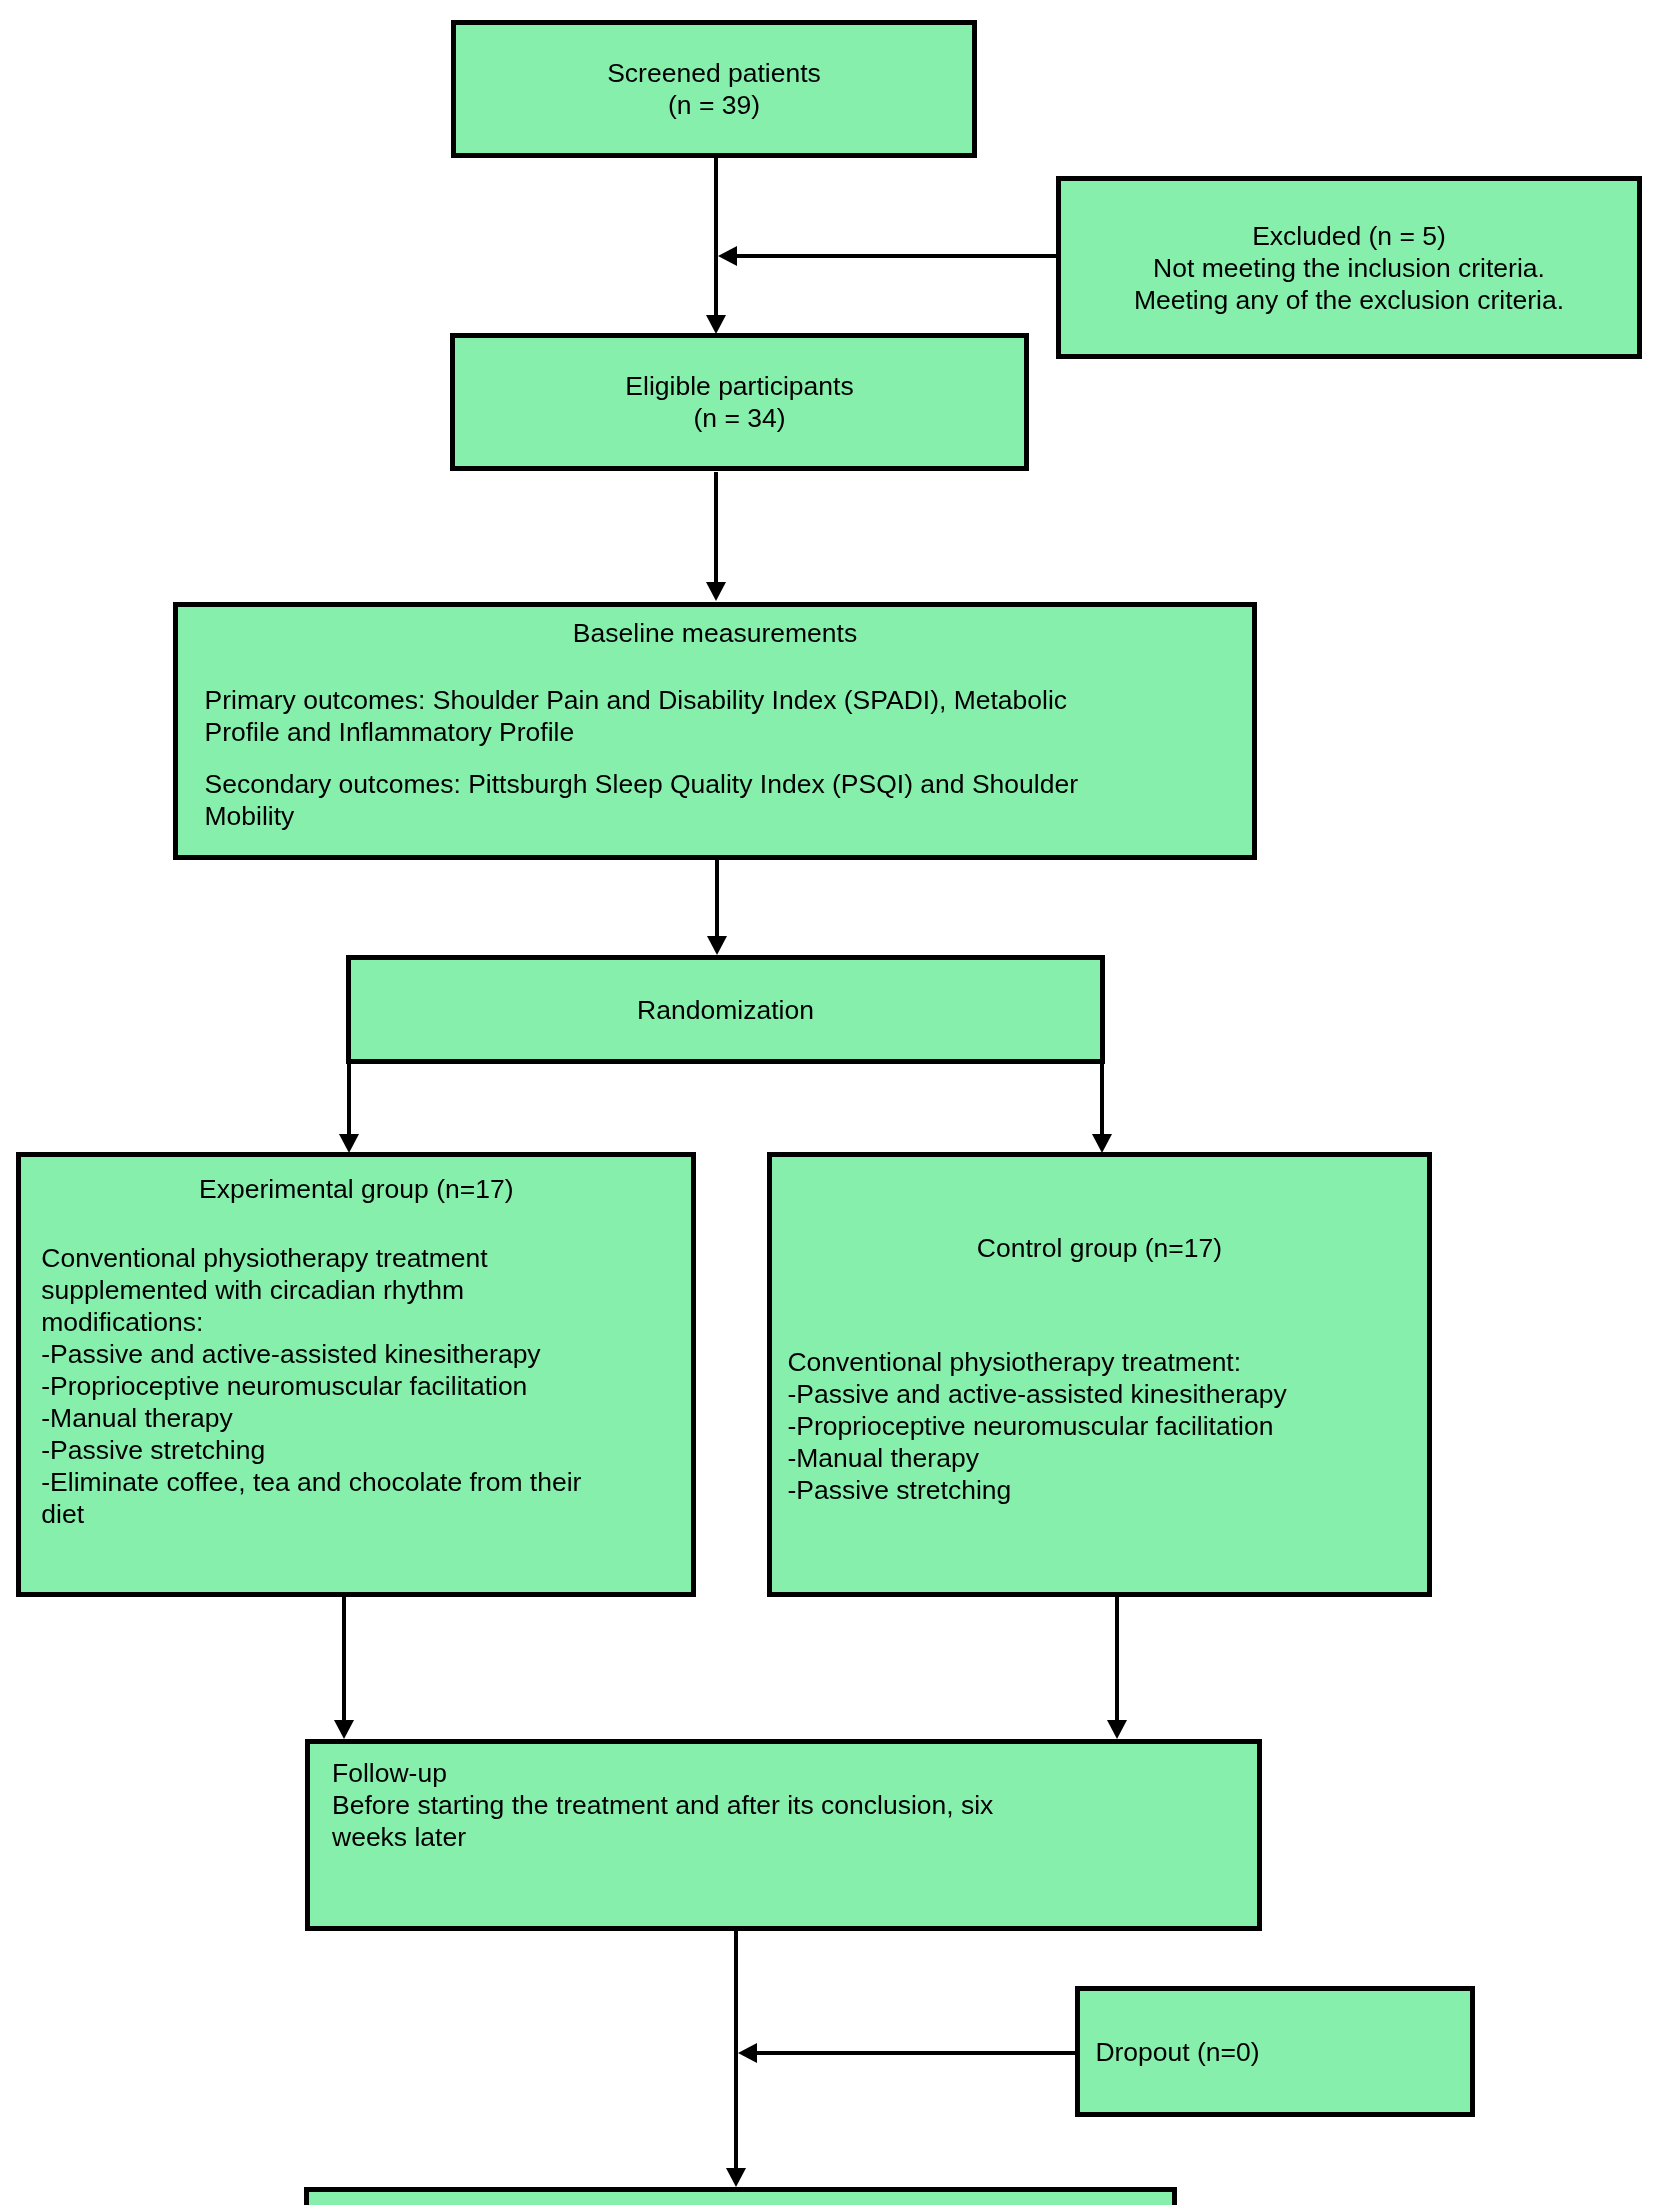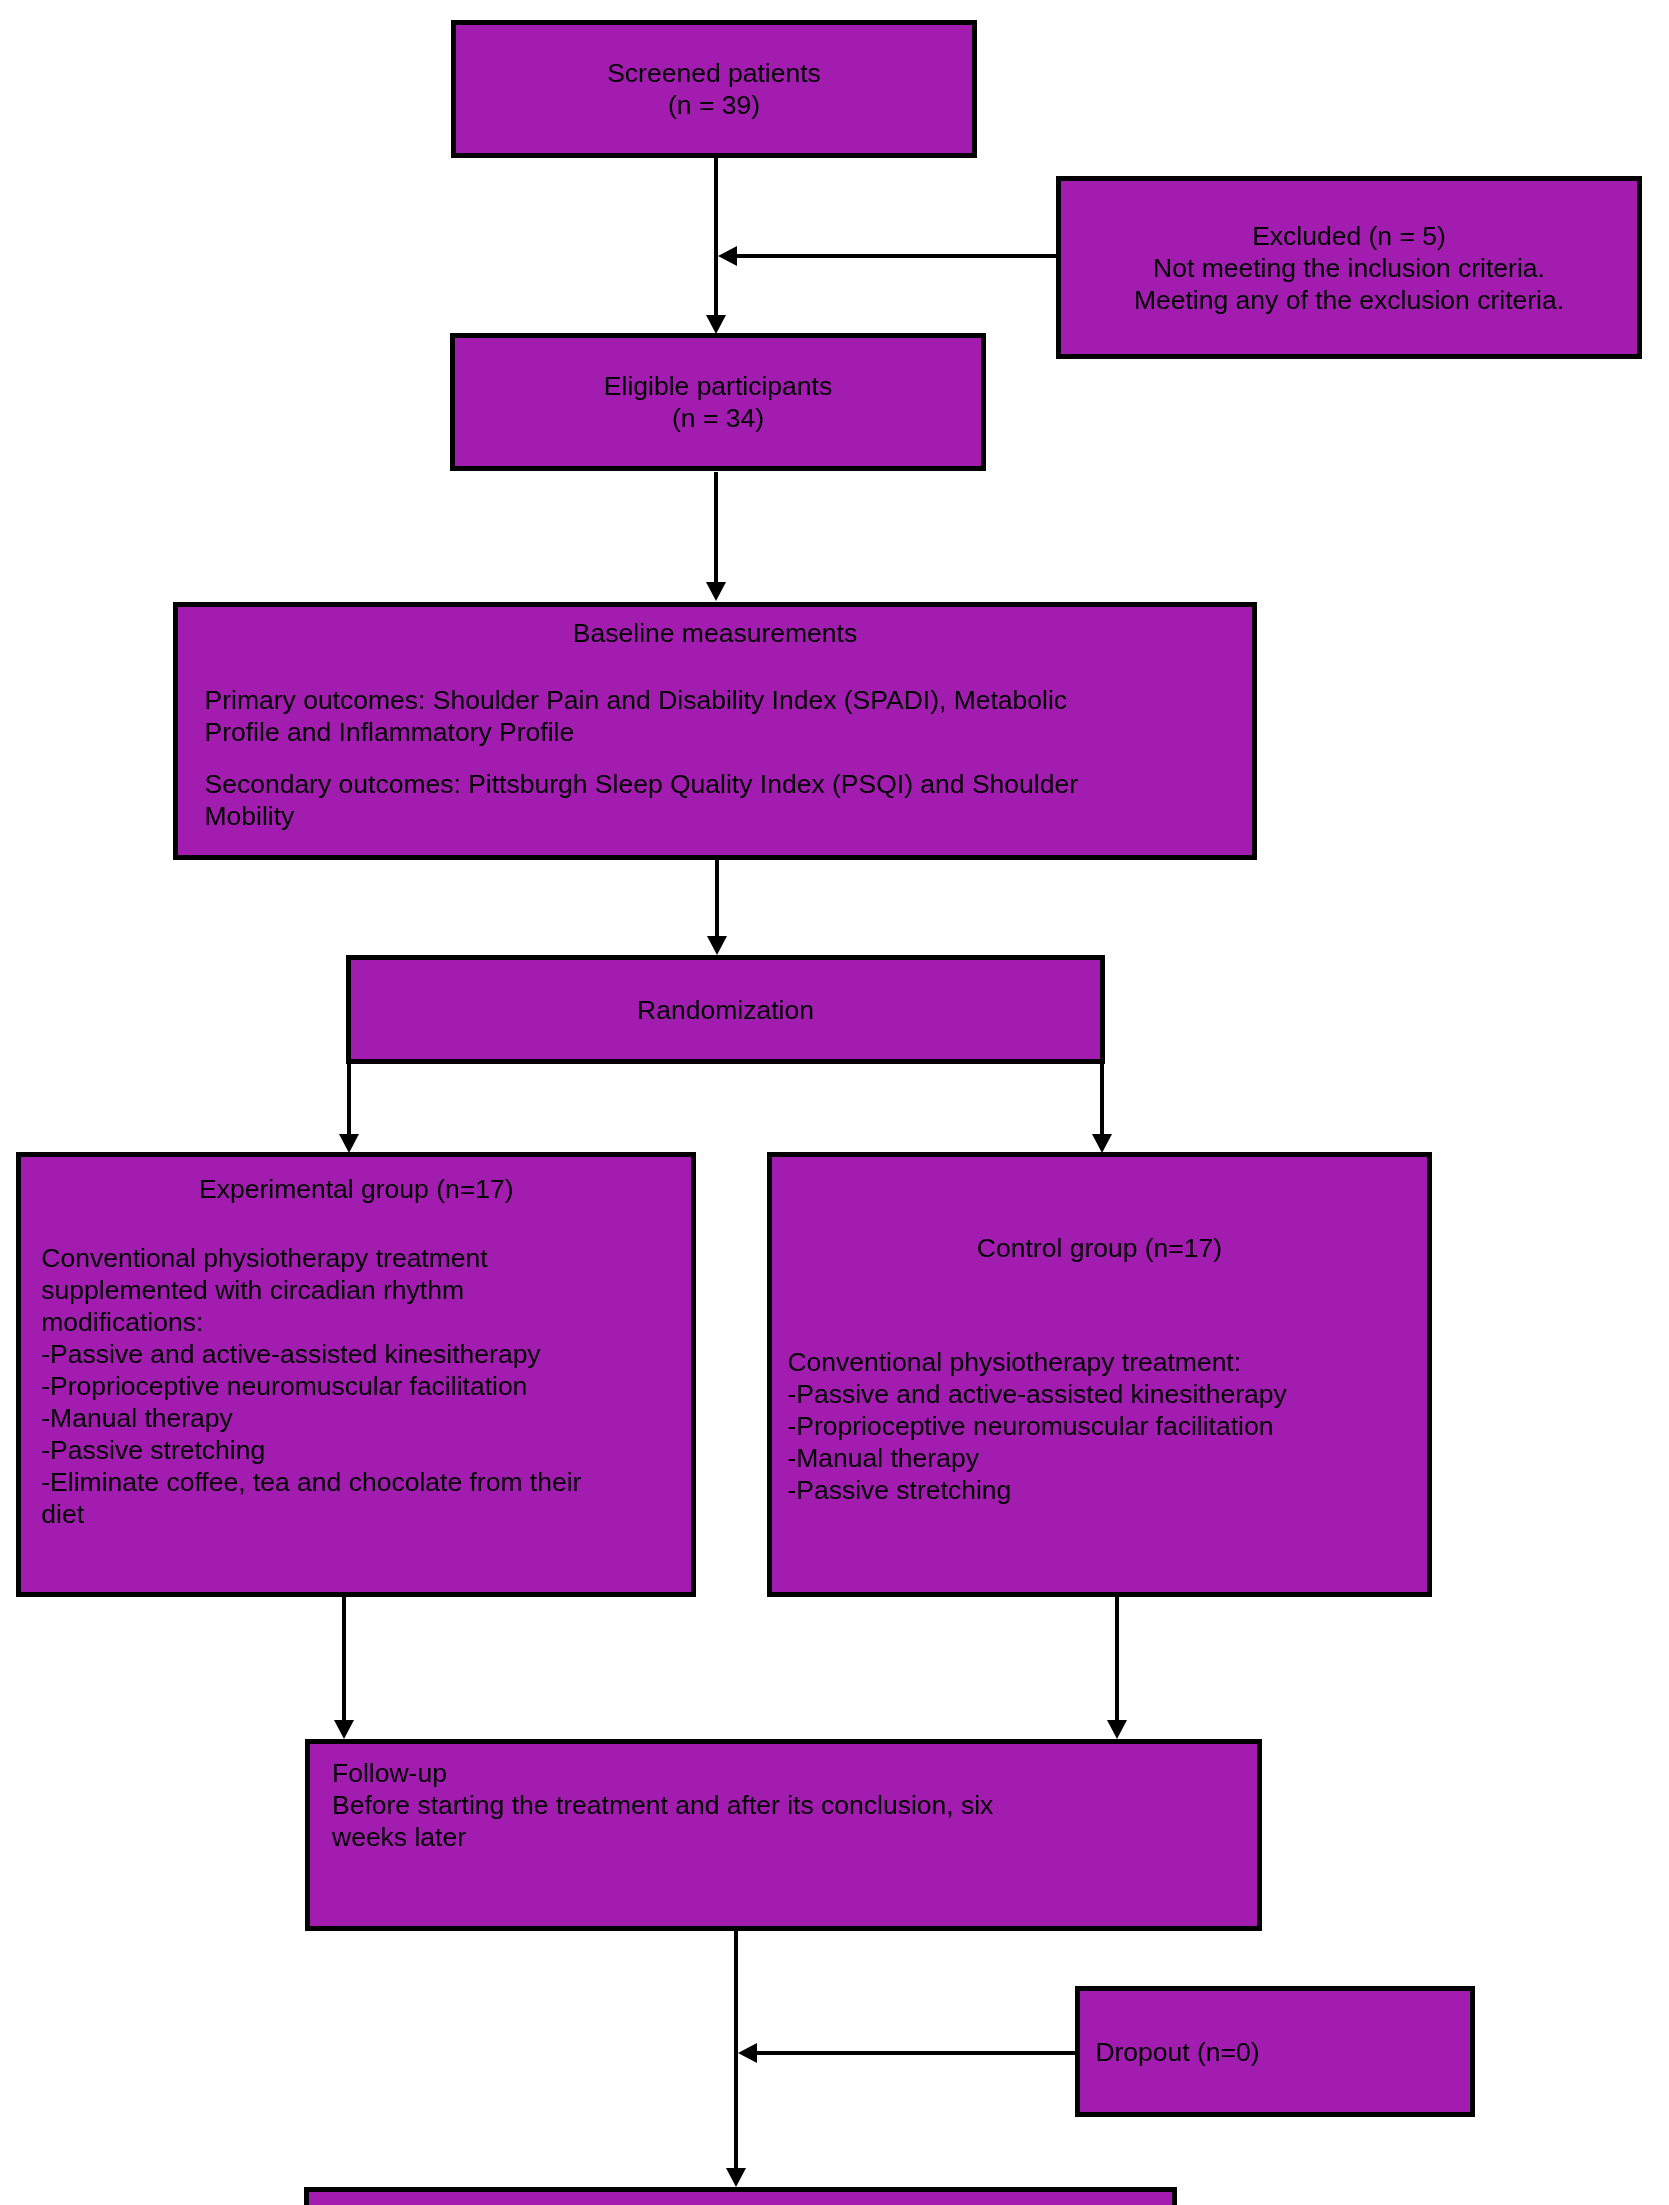--- a/index.html
+++ b/index.html
@@ -1,32 +1,32 @@
 <!DOCTYPE html>
 <html style="font-size:7px"><head>
 <meta charset="utf-8">
 <style>
   html,body{margin:0;padding:0;background:#ffffff;}
   .canvas{
     position:relative;width:1670px;height:2368px;background:#ffffff;
     font-family:"Liberation Sans",sans-serif;font-size:26.5px;line-height:32px;color:#000;
   }
-  .box{position:absolute;border:5.7px solid #000;background:#a21caf;box-sizing:border-box;}
+  .box{position:absolute;border:5.7px solid #000;background:#86efac;box-sizing:border-box;}
   .tcenter{text-align:center;}
   .vcenter{display:flex;flex-direction:column;justify-content:center;}
   .line{position:absolute;background:#000;}
   .arr-down{position:absolute;width:0;height:0;
     border-left:10px solid transparent;border-right:10px solid transparent;border-top:19px solid #000;}
   .arr-left{position:absolute;width:0;height:0;
     border-top:10px solid transparent;border-bottom:10px solid transparent;border-right:19px solid #000;}
 
   
   .b-screened{left:451px;top:20px;width:526px;height:138px;}
   .b-excluded{left:1056px;top:176px;width:586px;height:183px;}
-  .b-eligible{left:450px;top:333px;width:536px;height:138px;}
+  .b-eligible{left:450px;top:333px;width:579px;height:138px;}
   .b-baseline{left:173px;top:602px;width:1084px;height:258px;padding:9.7px 26.5px 0 26.5px;}
   .b-random{left:346px;top:955px;width:759px;height:109px;}
   .b-exp{left:16.3px;top:1152px;width:680px;height:445px;padding:16px 20px 0 20px;}
   .b-ctrl{left:767px;top:1152px;width:665px;height:445px;padding:75px 15.4px 0 15.4px;}
   .b-follow{left:305px;top:1739px;width:957px;height:192px;padding:13.2px 22px 0 22px;}
   .b-dropout{left:1075px;top:1986px;width:400px;height:131px;padding-left:15.4px;}
   .b-datapool{left:304px;top:2187px;width:873px;height:172px;}
 
   .baseline-title{text-align:center;margin-bottom:35px;}
   .baseline-para1{margin-bottom:20px;}

